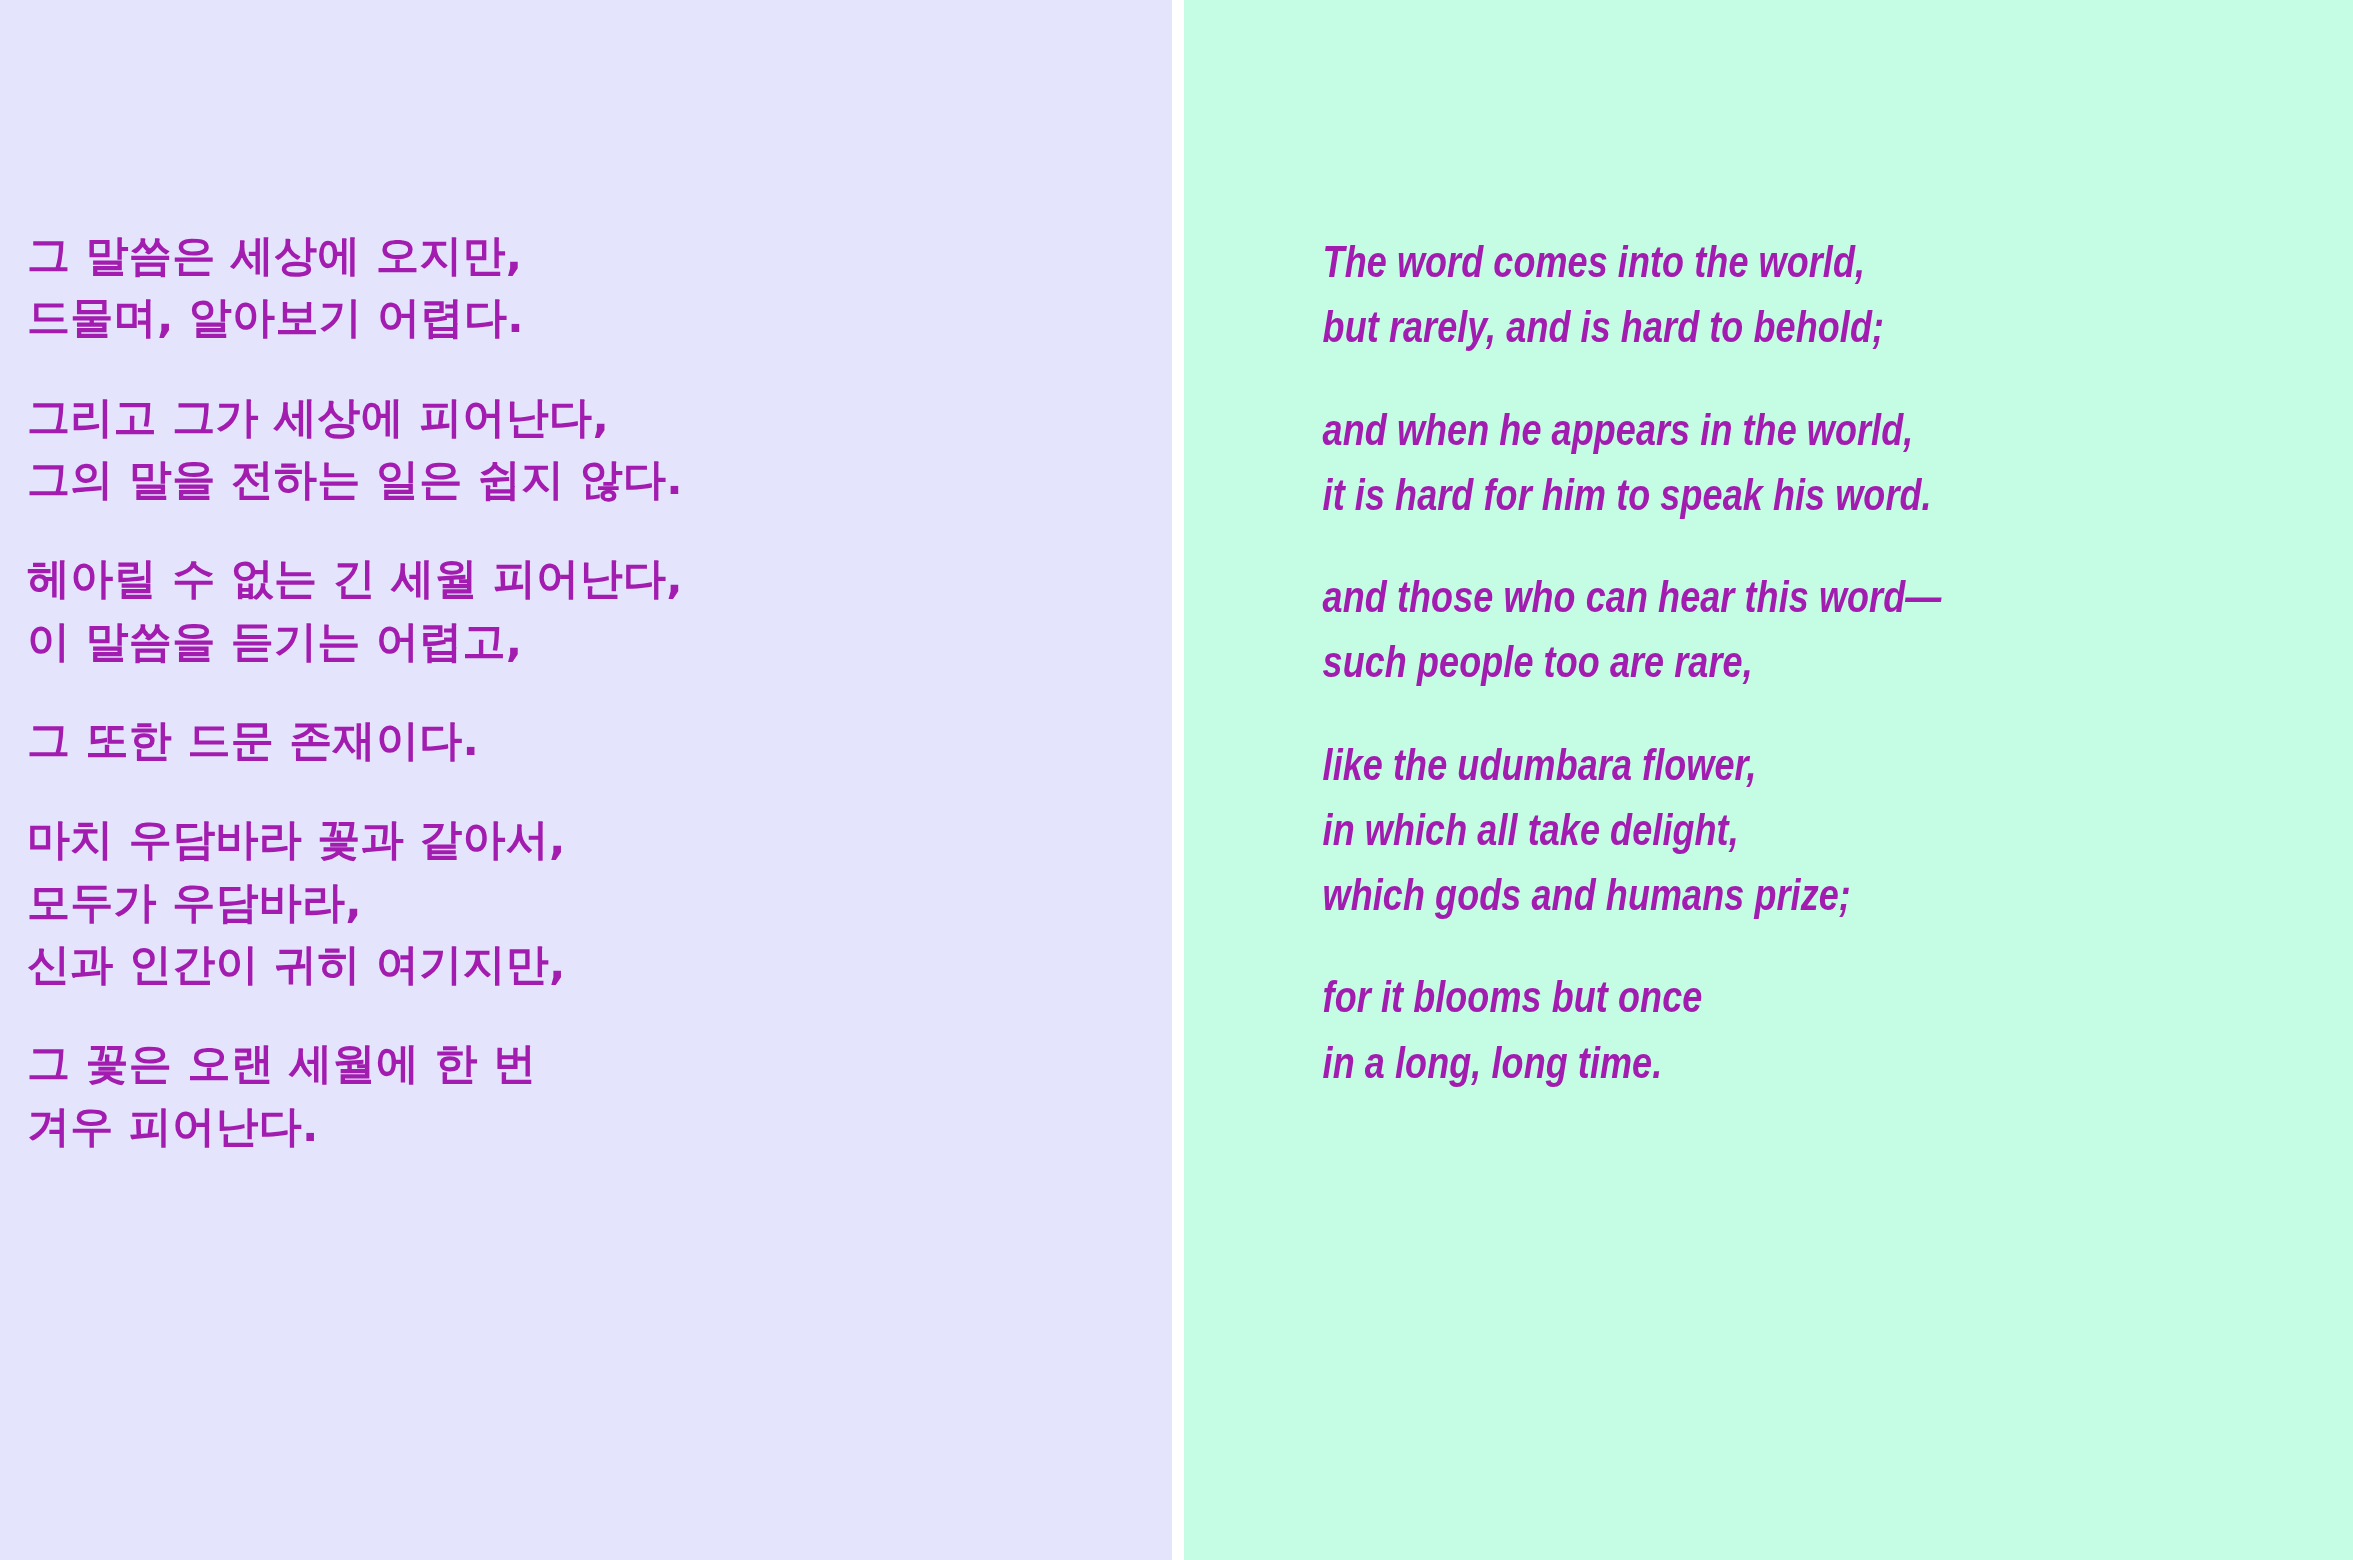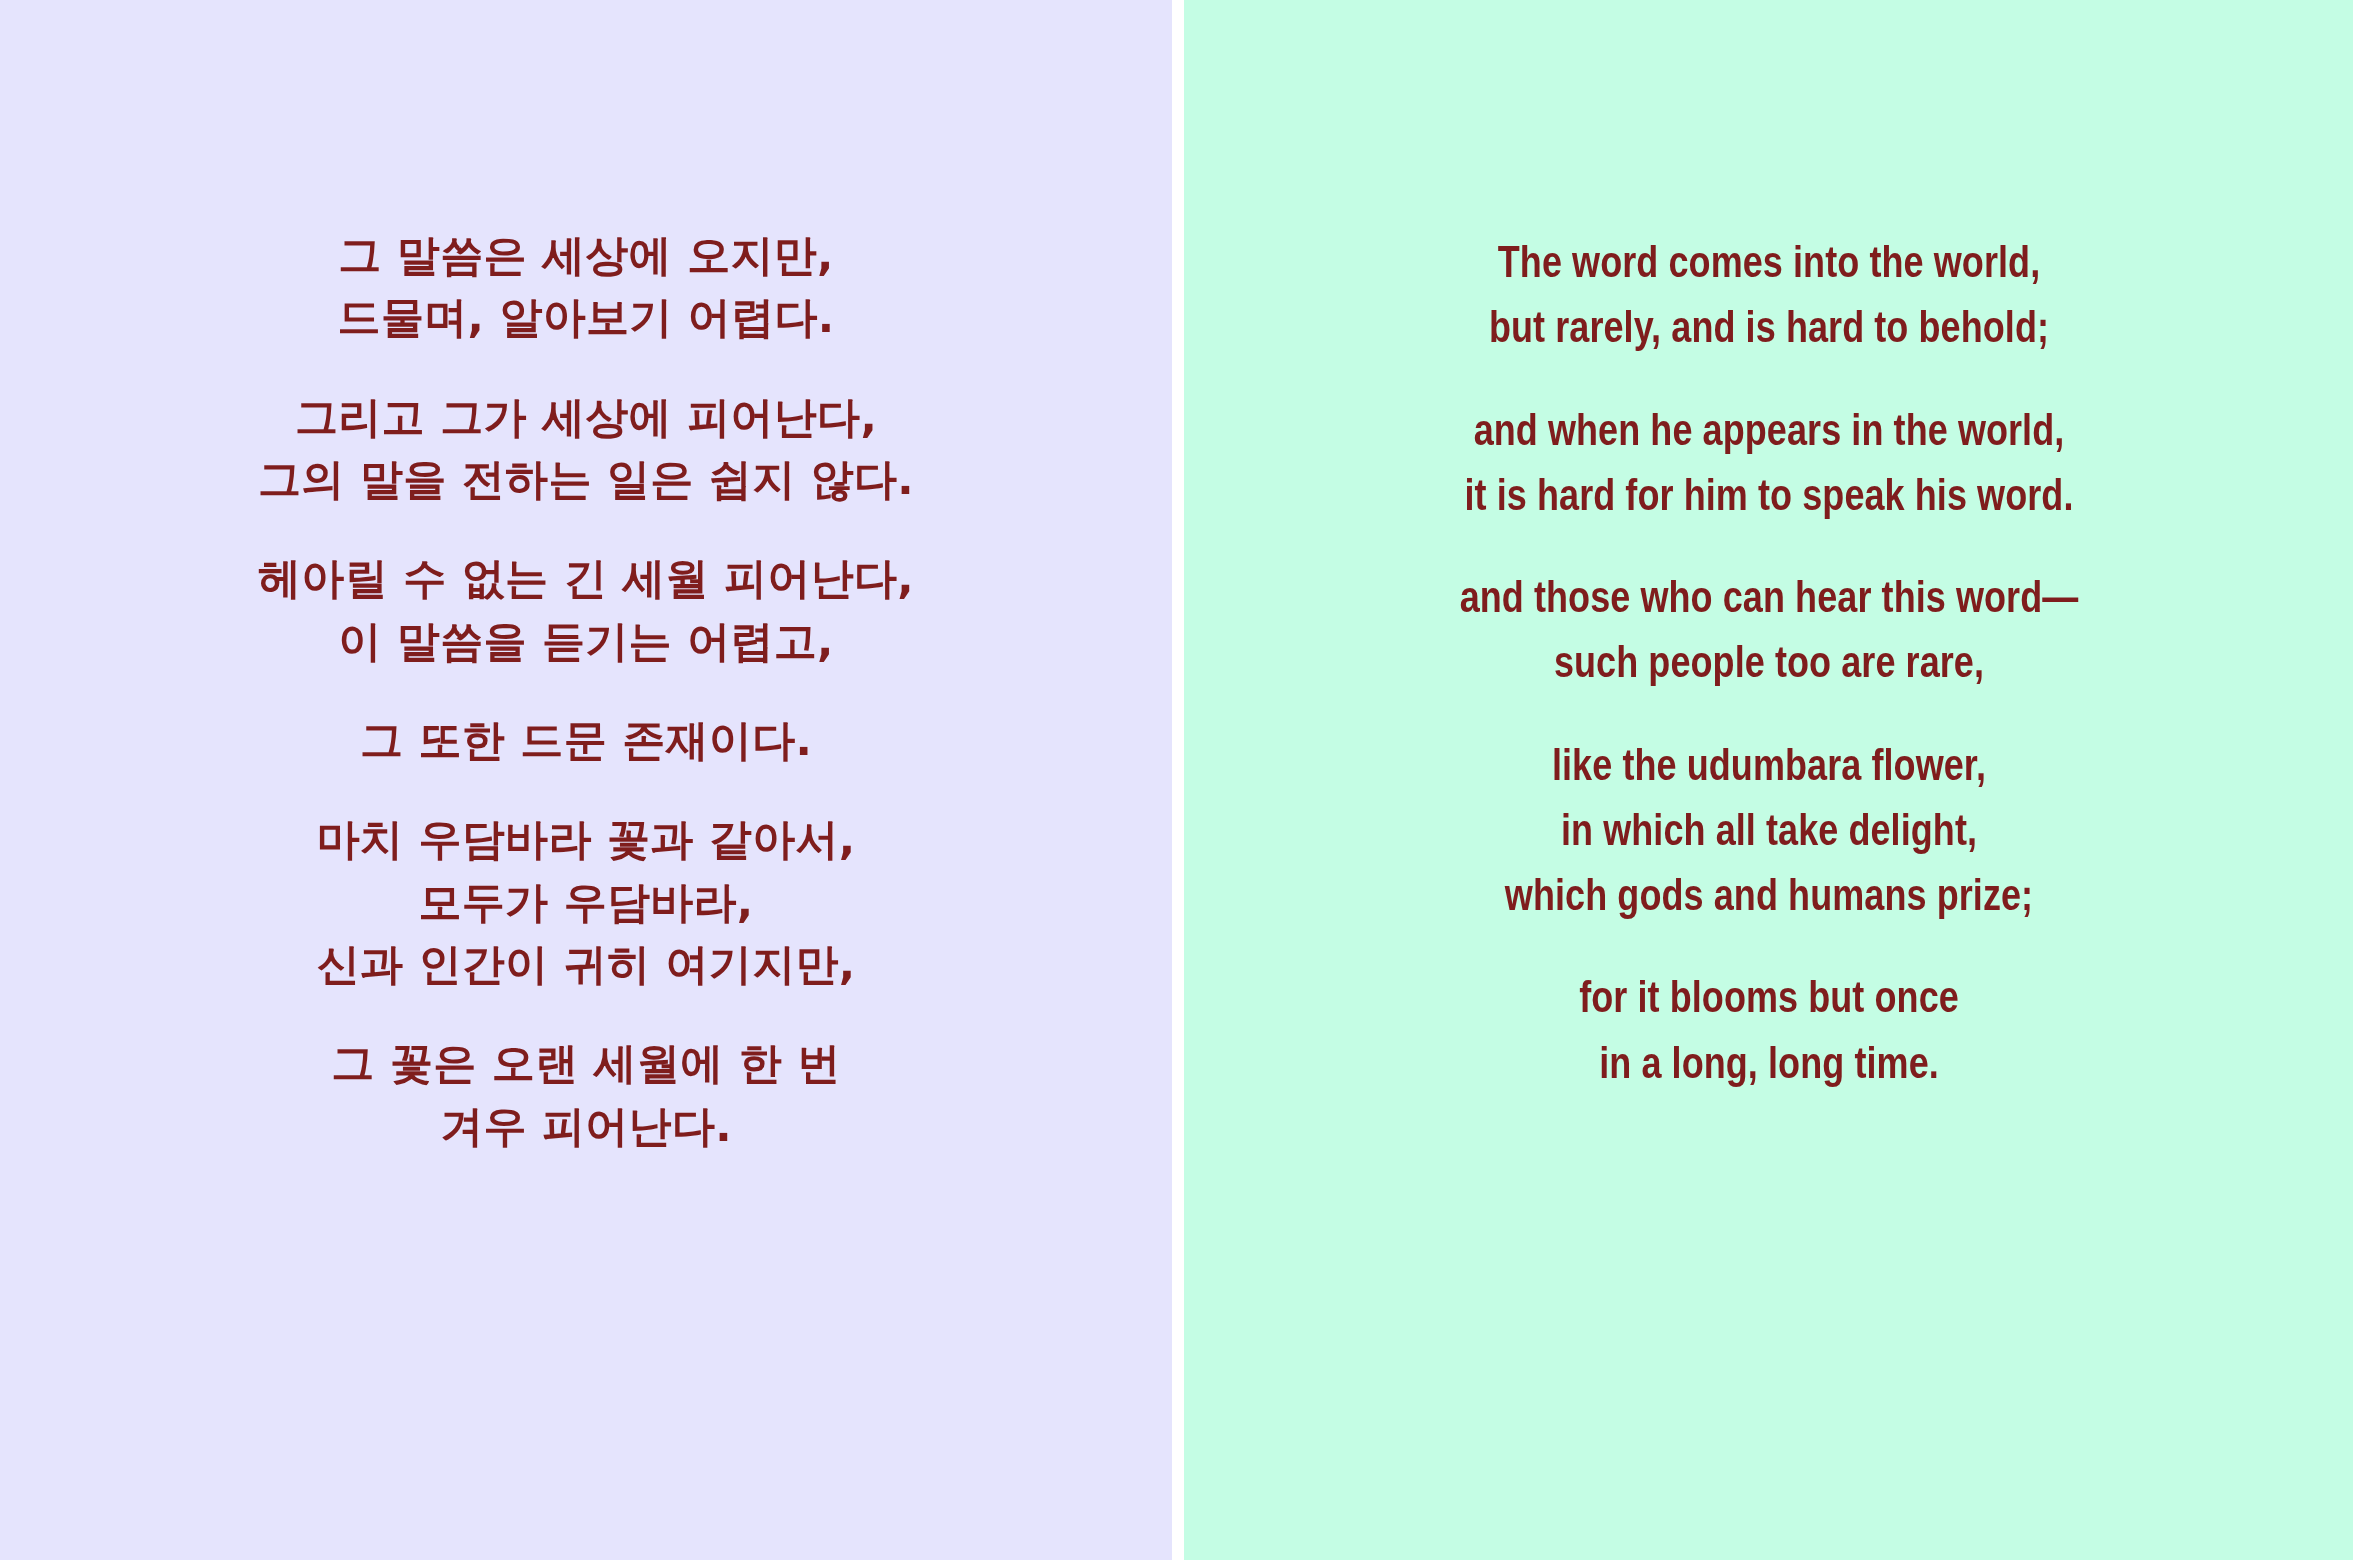--- a/index.html
+++ b/index.html
@@ -45,43 +45,43 @@
   
   .panel-right {
     left: 1184px;
     width: 1170px;
     background: #c4fde4;
     padding-top: 229px;
   }
 
   .poem {
     width: 100%;
-    text-align: center;
-    color: #7f1d1d;
-    padding: 0 36px;
+    color: #a21caf;
+    padding: 0 27px;
     box-sizing: border-box;
   }
 
   
   .poem-ko {
     font-family: "DejaVu Sans", "Liberation Sans", sans-serif;
     font-weight: 700;
     font-size: 43px;
     line-height: 1.45;
     letter-spacing: 0.3px;
   }
 
   
   .poem-en {
     font-family: "Liberation Sans Narrow", "Liberation Sans", "DejaVu Sans", sans-serif;
     font-weight: 700;
     font-size: 45px;
     line-height: 1.45;
     letter-spacing: 0.1px;
     transform-origin: top center;
+    font-style: italic;
   }
 
   .stanza {
     margin: 0 0 37px 0;
   }
   .stanza:last-child {
     margin-bottom: 0;
   }
 
   .line {

